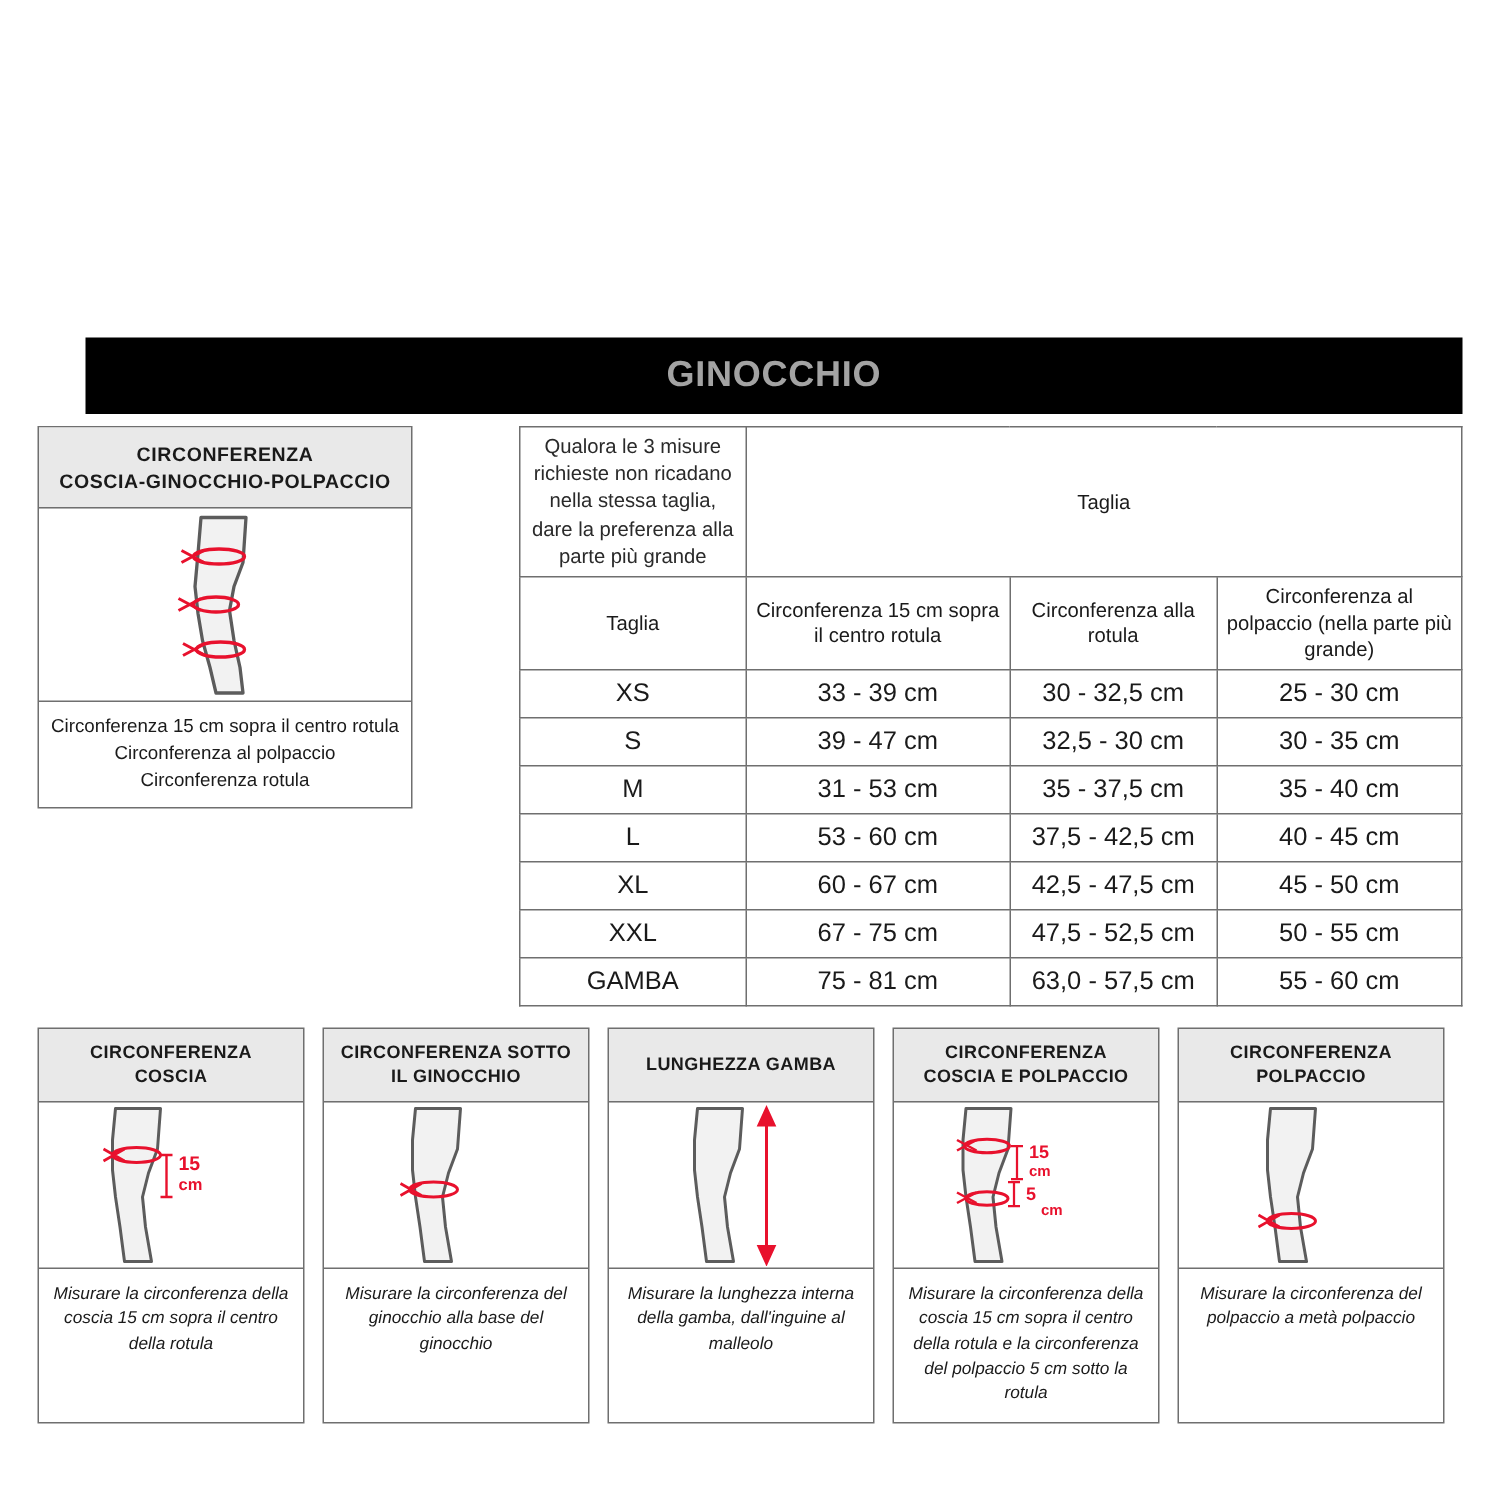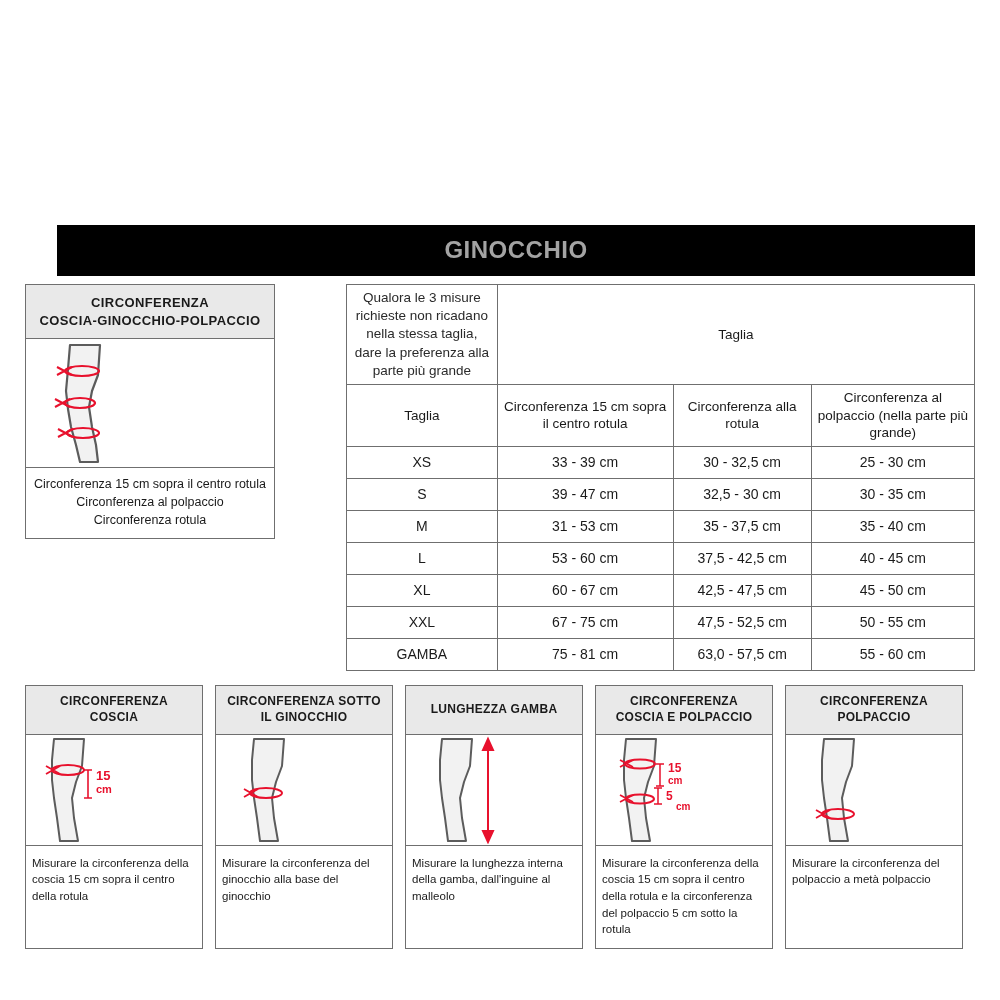--- a/index.html
+++ b/index.html
@@ -98,21 +98,21 @@
     padding: 6px 4px;
   }
   td.colhead {
     font-size: 13.5px;
     line-height: 1.3;
     padding: 7px 6px;
     height: 52px;
   }
   table.sizes tr.datarow td {
     height: 23px;
-    font-size: 14px;
+    font-size: 17px;
   }
 
   
   .cards {
     display: flex;
     gap: 12px;
     margin-top: 14px;
   }
   .card {
     width: 178px;
@@ -135,33 +135,35 @@
     display: flex;
     align-items: center;
     justify-content: center;
   }
   .card-fig {
     height: 110px;
     position: relative;
   }
   .card-foot {
     border-top: 1px solid #6f6f6f;
+    text-align: center;
     font-size: 11.5px;
     line-height: 1.45;
     padding: 9px 6px 10px 6px;
     flex: 1;
+    font-style: italic;
   }
 
   svg { display: block; }
   .fig-center {
     position: absolute;
     left: 0; top: 0; right: 0; bottom: 0;
     display: flex;
     align-items: center;
-    justify-content: flex-start;
+    justify-content: center;
   }
 </style>
 </head>
 <body>
 
 <div id="root">
   <div class="sheet">
 
     <div class="title-bar">GINOCCHIO</div>
 

